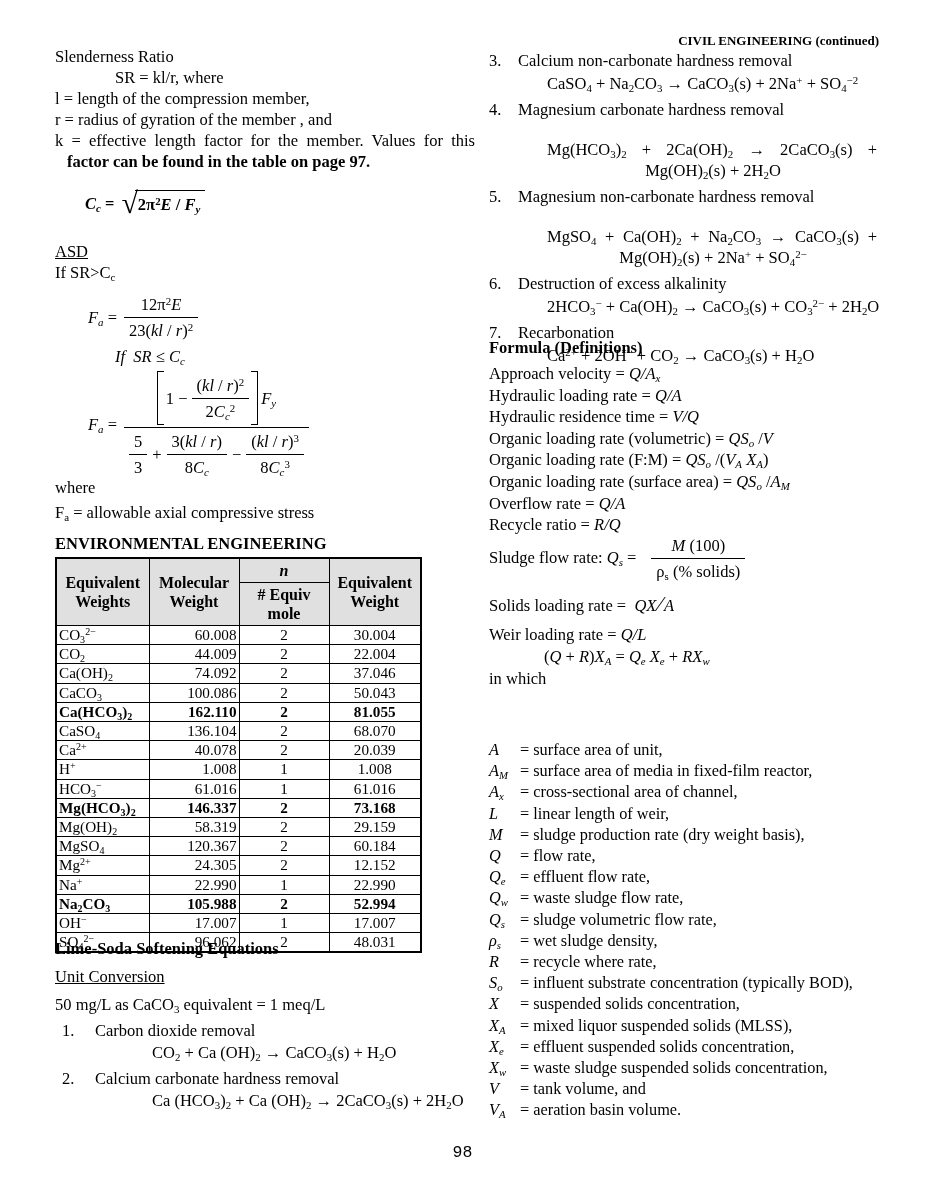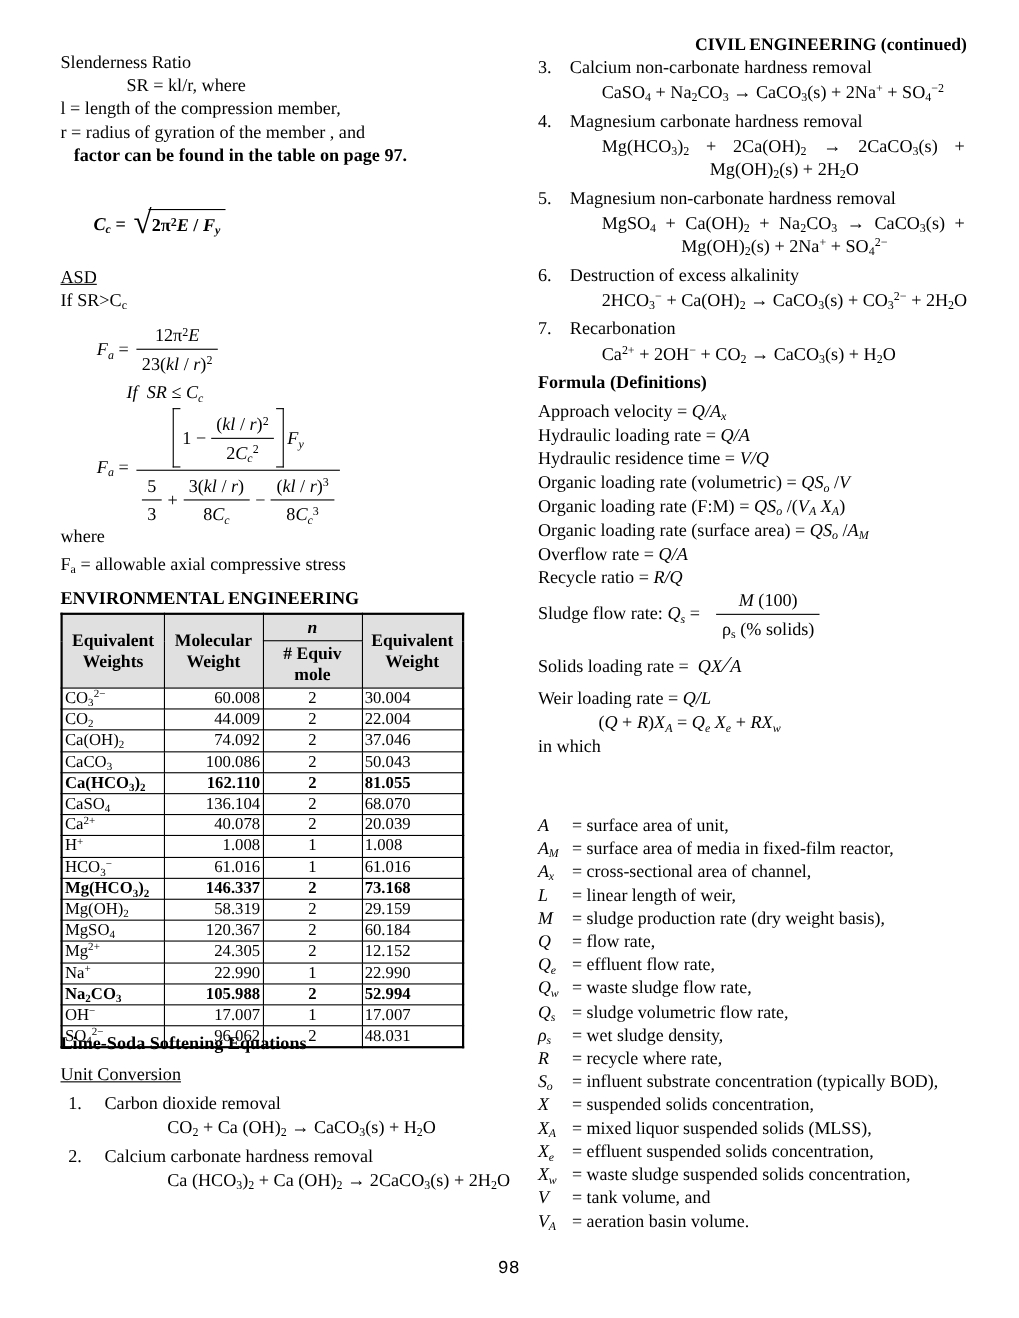--- a/index.html
+++ b/index.html
@@ -33,28 +33,28 @@
   .radbar{border-top:1.5px solid #000;padding:3px 5px 0 3px;}
   .slash{font-size:21px;margin:0 2px;}
   
   table.env{border-collapse:collapse;border:2.5px solid #000;table-layout:fixed;width:365px;}
   table.env th,table.env td{border:1.6px solid #000;}
   table.env th{background:#e0e0e0;font-weight:bold;text-align:center;font-size:16px;line-height:19px;padding:2px 1px;}
   table.env td{font-size:15.2px;line-height:18.2px;padding:0 2px;}
   td.c1{text-align:left;padding-left:4px;}
   td.c2{text-align:right;padding-right:20px;}
   td.c3{text-align:center;}
-  td.c4{text-align:left;padding-right:32px;}
+  td.c4{text-align:center;padding-right:32px;}
   tr.boldrow td{font-weight:bold;}
   
   .ritem{margin-bottom:5px;}
   .rhead{display:flex;}
   .rnum{width:29px;flex:none;}
   .req{margin:2px 0 5px 58px;white-space:nowrap;}
-  .reqj{margin:2px 2px 0 58px;text-align:justify;text-align-last:justify;white-space:normal;}
+  .reqj{margin:19px 2px 0 58px;text-align:justify;text-align-last:justify;white-space:normal;}
   .reql2{margin:0 0 5px 58px;text-align:center;white-space:nowrap;}
   
   .litem{display:flex;margin-top:5px;}
   .lnum{margin-left:7px;width:33px;flex:none;}
   .leq{margin:1px 0 2px 97px;white-space:nowrap;}
   
   .fline{line-height:21.6px;white-space:nowrap;}
   .defrow{display:flex;line-height:21.2px;font-size:16.3px;white-space:nowrap;}
   .defsym{width:31px;flex:none;}
   .pgnum{left:0;right:1px;text-align:center;top:1142px;font-family:Liberation Mono, monospace;}
@@ -62,20 +62,21 @@
 </head>
 <body>
 
 <div class="page">
 
   <div class="abs colL" style="top:46px;">
     <div>Slenderness Ratio</div>
     <div class="ind60">SR = kl/r, where</div>
     <div>l = length of the compression member,</div>
     <div>r = radius of gyration of the member , and</div>
+    <div class="just">k =  effective length factor for the member. Values for this</div>
     <div style="margin-left:12px;font-weight:bold;">factor can be found in the table on page 97.</div>
   </div>
 
   <div class="abs colL mline" style="top:190px;margin-left:0;padding-left:30px;font-weight:bold;">
       <span class="eqlhs"><i>C<sub>c</sub></i> =</span>
       <span class="radgrp">
         <span class="rad">√</span>
         <span class="radbar">2π<sup>2</sup><i>E</i> / <i>F<sub>y</sub></i></span>
       </span>
     </div>
@@ -256,33 +257,34 @@
             <td class="c3">2</td>
             <td class="c4">48.031</td>
           </tr>
     </tbody>
       </table>
   </div>
 
   <div class="abs colL" style="top:938px;">
     <div class="b">Lime-Soda Softening Equations</div>
     <div class="u" style="margin-top:7px;">Unit Conversion</div>
+    <div style="margin-top:7px;">50 mg/L as CaCO<sub>3</sub> equivalent = 1 meq/L</div>
     <div class="litem">
       <span class="lnum">1.</span>
       <span>Carbon dioxide removal</span>
     </div>
     <div class="leq">CO<sub>2</sub> + Ca (OH)<sub>2</sub> → CaCO<sub>3</sub>(s) + H<sub>2</sub>O</div>
     <div class="litem">
       <span class="lnum">2.</span>
       <span>Calcium carbonate hardness removal</span>
     </div>
     <div class="leq">Ca (HCO<sub>3</sub>)<sub>2</sub> + Ca (OH)<sub>2</sub> → 2CaCO<sub>3</sub>(s) + 2H<sub>2</sub>O</div>
   </div>
 
-  <div class="abs colR b" style="top:30px;text-align:right;font-size:16px;">CIVIL ENGINEERING (continued)</div>
+  <div class="abs colR b" style="top:30px;text-align:right;font-size:13px;">CIVIL ENGINEERING (continued)</div>
 
   <div class="abs colR" style="top:50px;">
     <div class="ritem">
       <div class="rhead">
           <span class="rnum">3.</span>
           <span>Calcium non-carbonate hardness removal</span>
         </div>
       <div class="req">CaSO<sub>4</sub> + Na<sub>2</sub>CO<sub>3</sub> → CaCO<sub>3</sub>(s) + 2Na<sup>+</sup> + SO<sub>4</sub><sup>−2</sup></div>
     </div>
     <div class="ritem">

